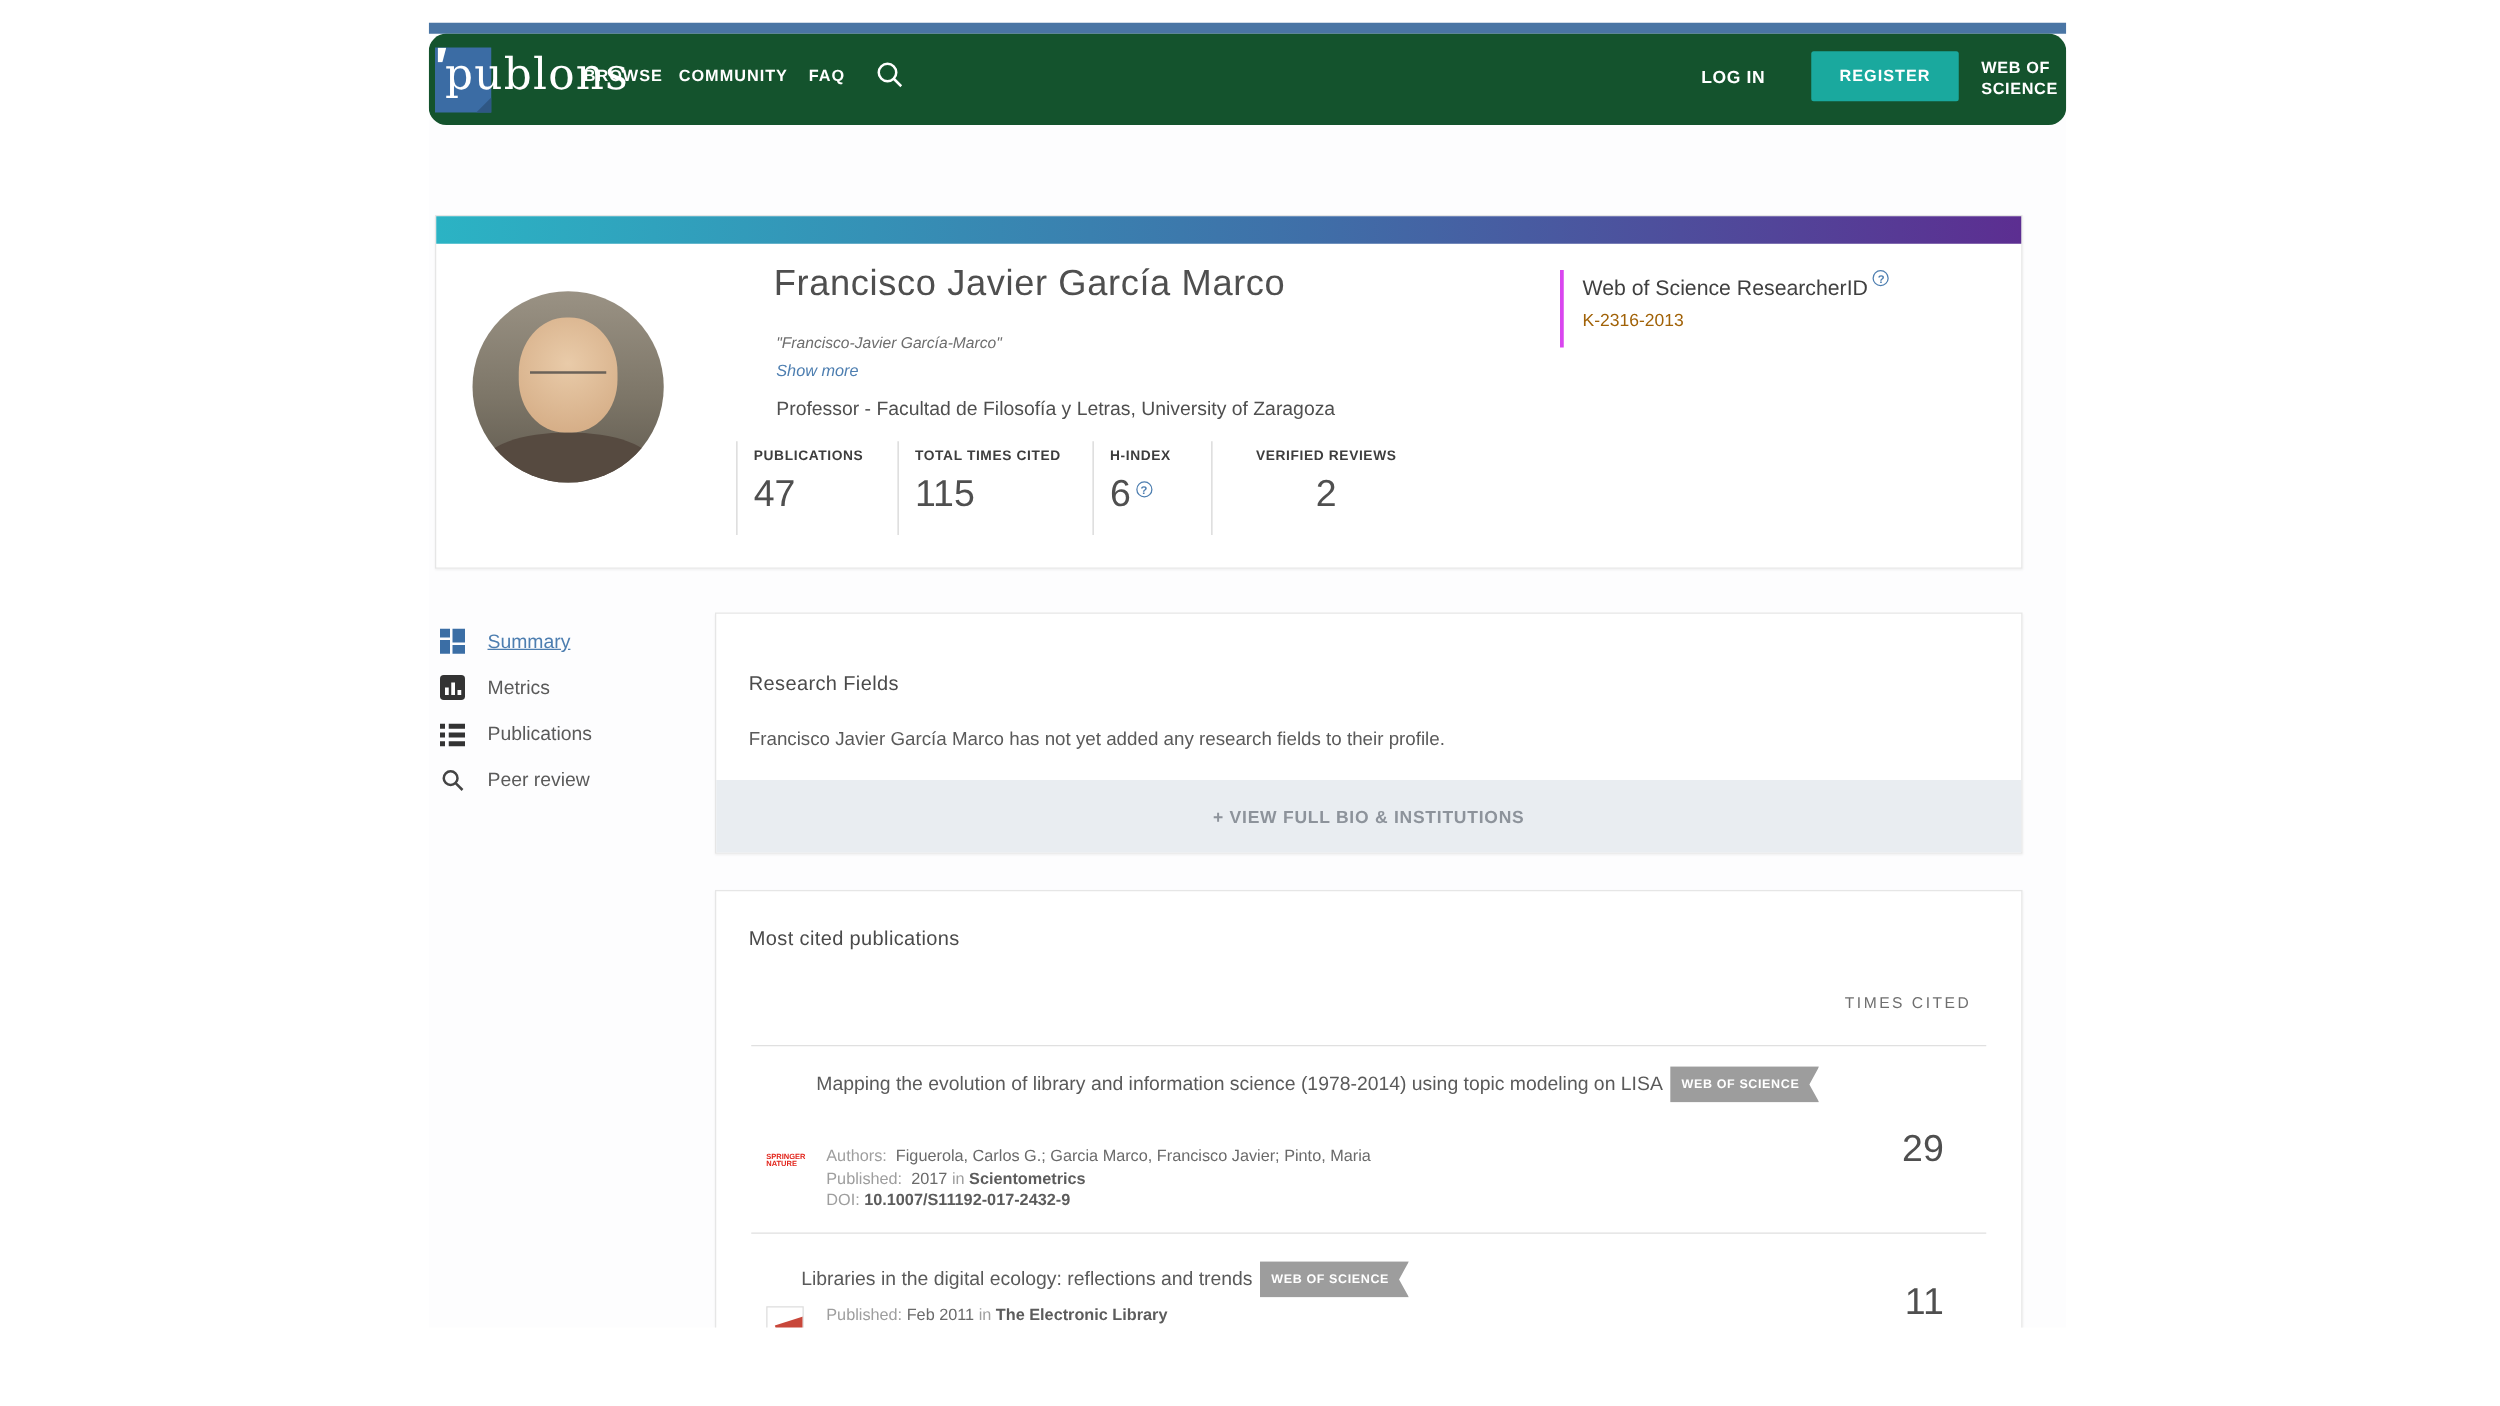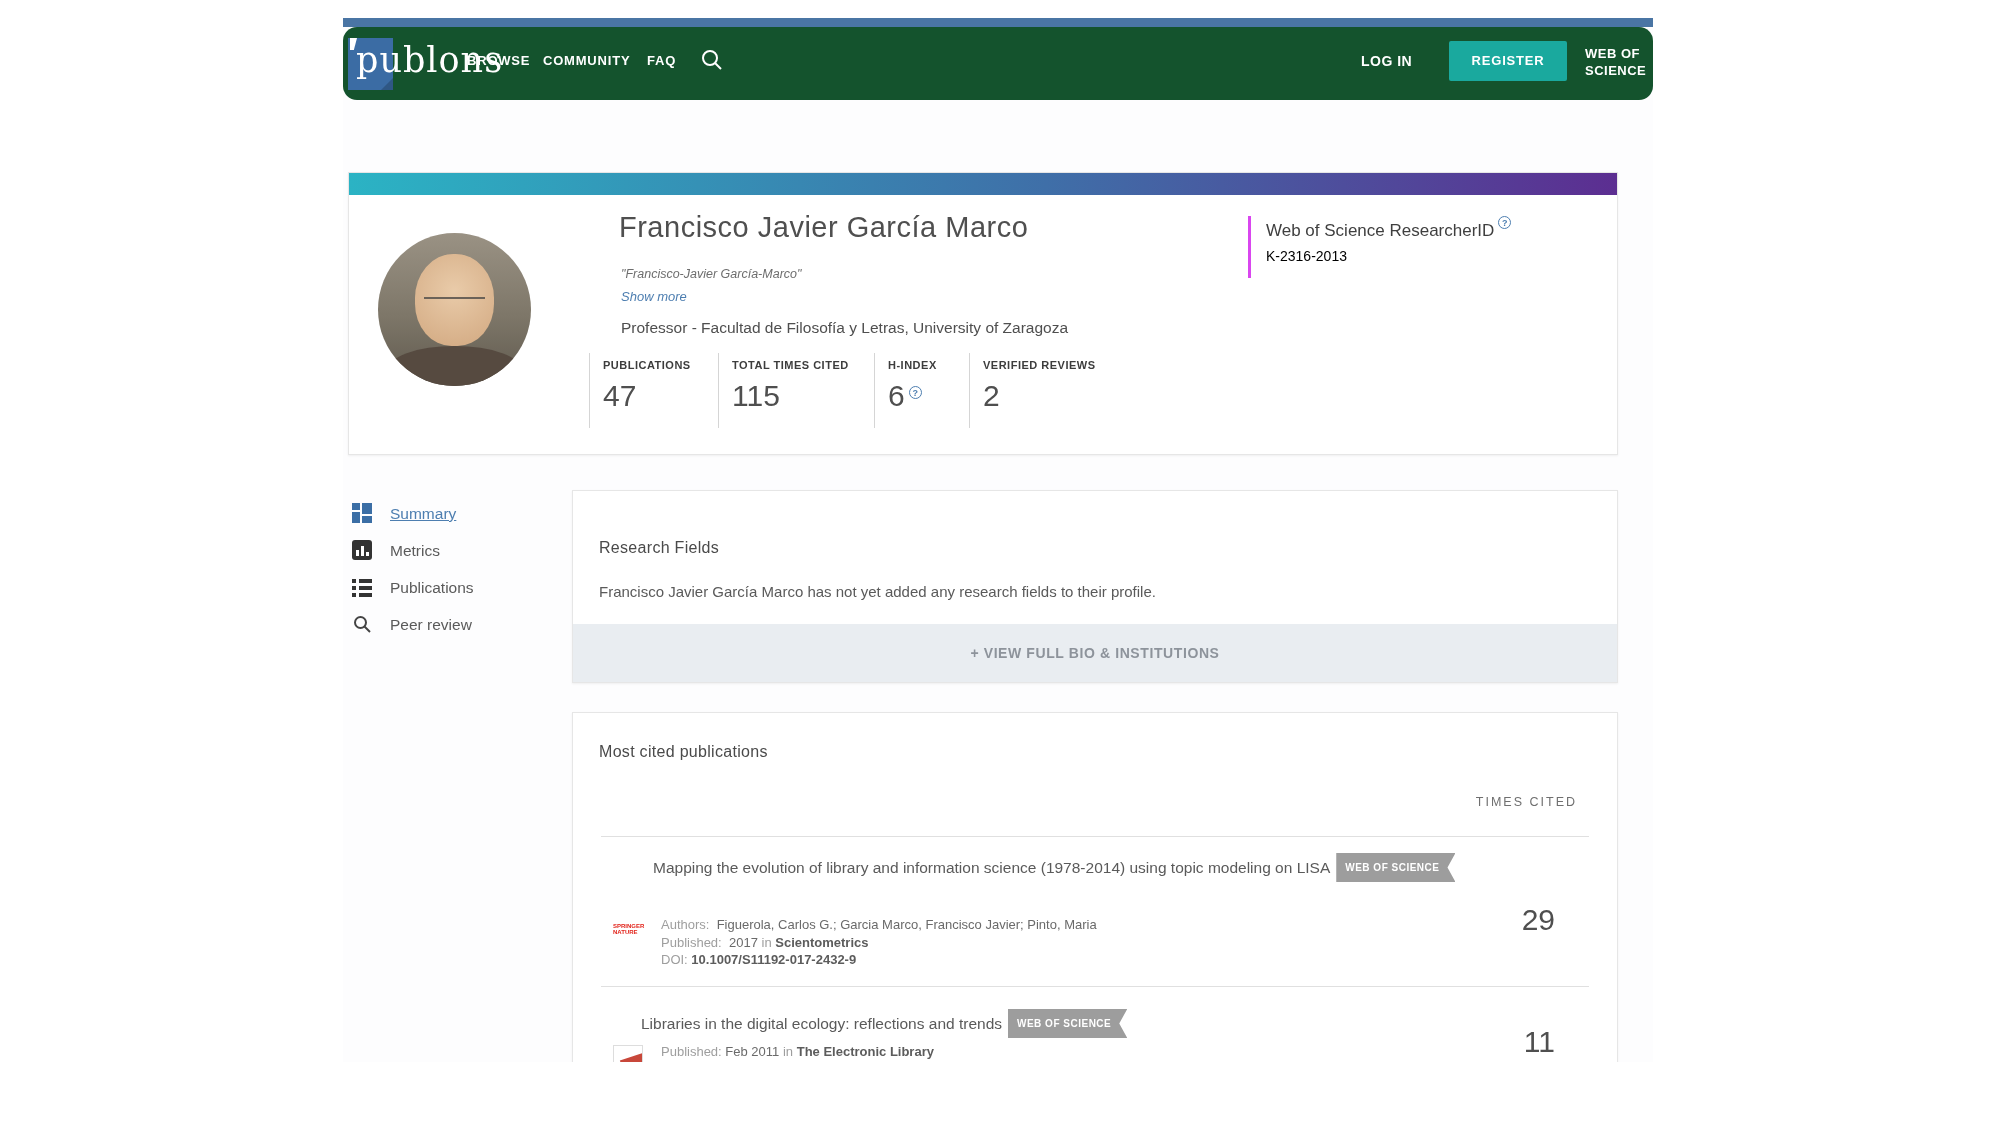--- a/index.html
+++ b/index.html
@@ -53,30 +53,30 @@
                      border-top:2px solid #6b6258; }
   .avatar .shoulders { position:absolute; left:6%; bottom:-6%; width:88%; height:32%;
                        background:#564a40; border-radius:50% 50% 0 0; }
   .prof-name { position:absolute; left:270px; top:38px; font-size:29px; color:#4f4f4f; letter-spacing:0.5px; }
   .prof-alias { position:absolute; left:272px; top:94px; font-size:12.5px; font-style:italic; color:#6d6d6d; }
   .prof-showmore { position:absolute; left:272px; top:116px; font-size:13px; font-style:italic;
                    color:#4d7eb0; cursor:pointer; }
   .prof-position { position:absolute; left:272px; top:146px; font-size:15.5px; color:#4f4f4f; }
   .stat { position:absolute; top:180px; height:75px; border-left:1px solid #d5d5d5; padding:6px 0 0 13px; }
   .stat-1 { left:240px; width:129px; } .stat-2 { left:369px; width:156px; }
-  .stat-3 { left:525px; width:95px; }  .stat-4 { left:620px; width:170px; }
+  .stat-3 { left:525px; width:95px; }  .stat-4 { left:620px; width:170px;text-align:center; }
   .stat-label { font-size:11px; font-weight:bold; color:#3d3d3d; letter-spacing:0.5px; }
   .stat-value { font-size:30px; font-weight:300; color:#4f4f4f; margin-top:8px; }
   .help-circle { display:inline-block; width:13px; height:13px; border:1px solid #4d7eb0; border-radius:50%;
                  color:#4d7eb0; font-size:9px; line-height:12px; text-align:center; font-weight:bold;
                  vertical-align:10px; margin-left:4px; cursor:pointer; }
   .rid-block { position:absolute; left:899px; top:43px; width:340px; border-left:3px solid #d946ef;
                padding-left:15px; height:62px; }
   .rid-title { font-size:17px; color:#3f3f3f; }
-  .rid-value { font-size:14px; color:#000000; margin-top:7px; }
+  .rid-value { font-size:14px; color:#a16207; margin-top:7px; }
 
   
   .side-item { position:absolute; left:9px; width:220px; height:24px; cursor:pointer; }
   .side-label { position:absolute; left:38px; top:2px; font-size:15.5px; color:#5a5a5a; }
   .side-item.active .side-label { color:#4d7eb0; text-decoration:underline; }
   .si-1 { top:485px; } .si-2 { top:522px; } .si-3 { top:559px; } .si-4 { top:596px; }
   .icon20 { position:absolute; left:0; top:0; width:20px; height:20px; }
   .icon-dash div { position:absolute; background:#3b6ea5; }
   .icon-dash .a { left:0; top:0; width:8px; height:7px; }
   .icon-dash .b { left:10px; top:0; width:10px; height:11px; }

